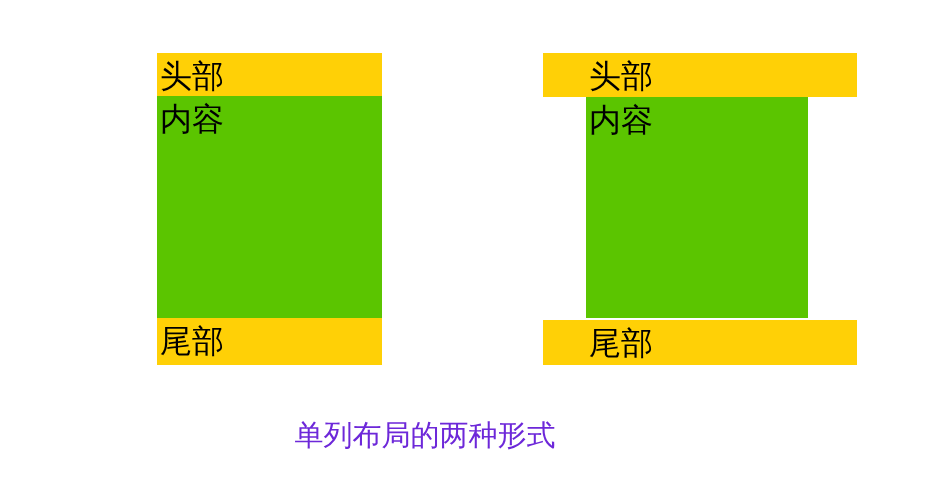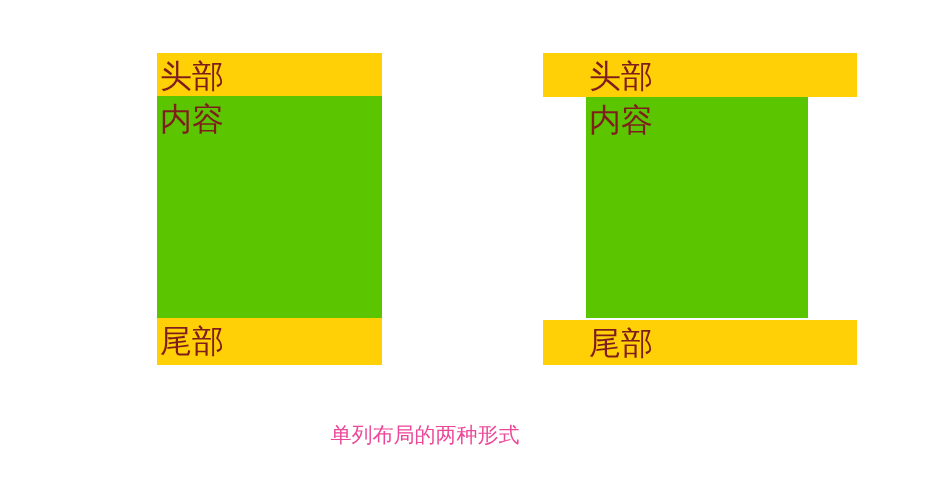--- a/index.html
+++ b/index.html
@@ -29,21 +29,21 @@
     line-height: 1.0;
     font-family: "DejaVu Sans", "Liberation Sans", sans-serif;
     white-space: nowrap;
   }
   .block .block-label {
     display: block;
     position: absolute;
     top: 4px;
     font-size: 32px;
     line-height: 38px;
-    color: #7f1d1d;
+    color: #000000;
   }
   
   #diagram-a {
     position: absolute;
     left: 157px;
     top: 53px;
     width: 225px;
     height: 312px;
   }
   #a-header {
@@ -96,23 +96,23 @@
   #diagram-b .block-label {
     left: 46px;
   }
   
   #figure-caption {
     position: absolute;
     left: 0px;
     top: 415px;
     width: 850px;
     text-align: center;
-    font-size: 21px;
+    font-size: 29px;
     line-height: 40px;
-    color: #ec4899;
+    color: #6d28d9;
     font-family: "DejaVu Sans", "Liberation Sans", sans-serif;
   }
 </style>
 </head>
 <body>
 
 <div id="figure">
 
   <div id="diagram-a">
     <div class="block" id="a-header" style="background:#FFD006;">

